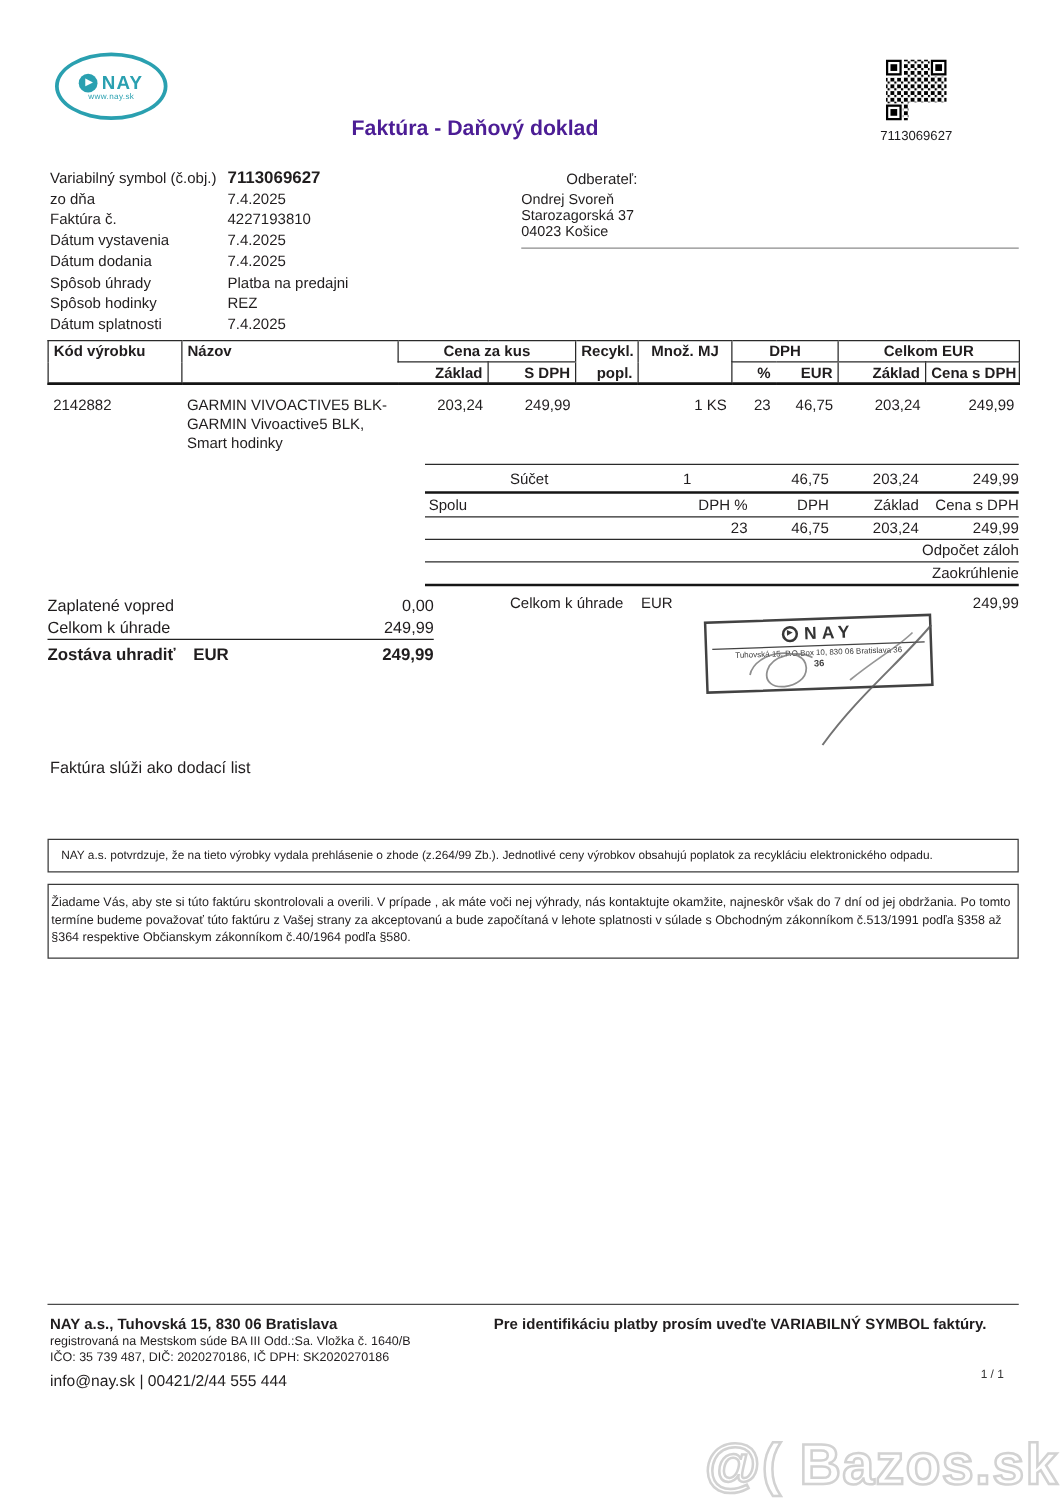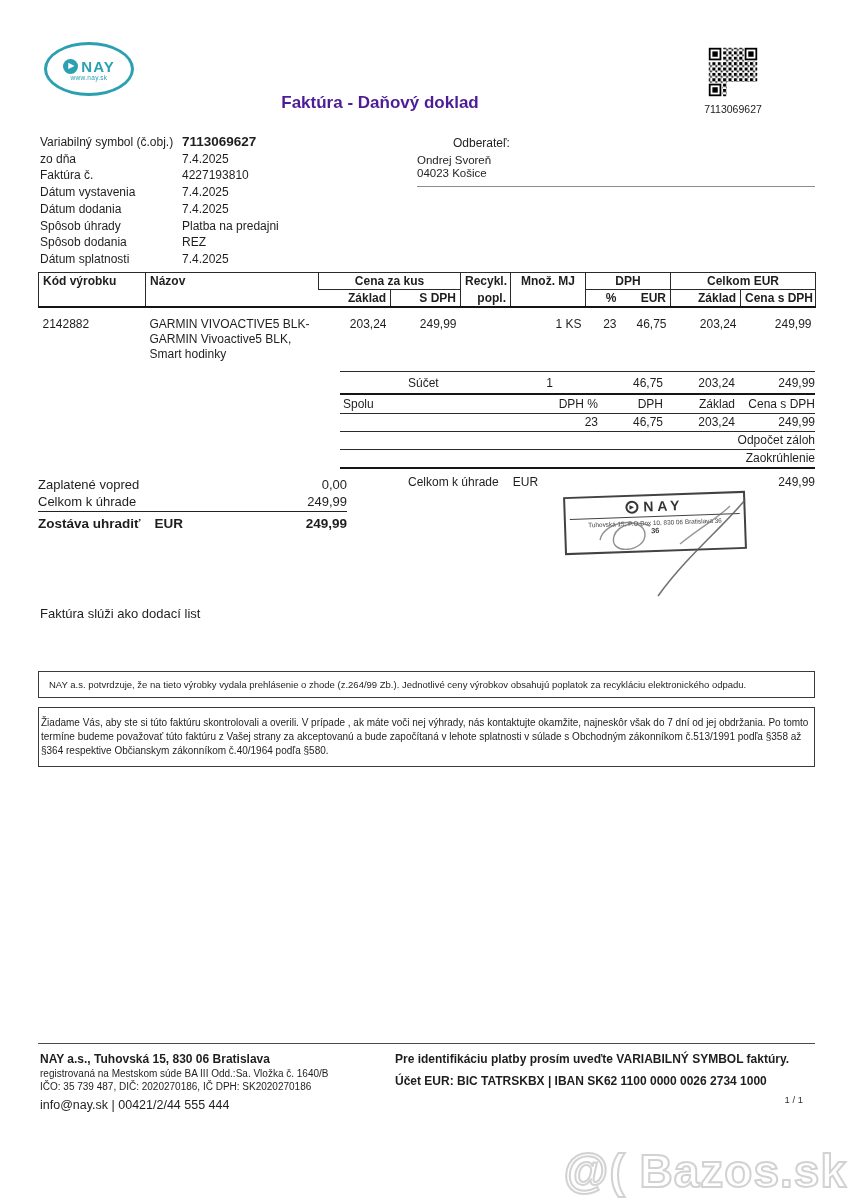--- a/index.html
+++ b/index.html
@@ -164,32 +164,33 @@
       </div>
     <div class="meta-row">
         <span class="meta-label">Dátum dodania</span>
         <span class="meta-value">7.4.2025</span>
       </div>
     <div class="meta-row">
         <span class="meta-label">Spôsob úhrady</span>
         <span class="meta-value">Platba na predajni</span>
       </div>
     <div class="meta-row">
-        <span class="meta-label">Spôsob dodania</span>
+        <span class="meta-label">Spôsob hodinky</span>
         <span class="meta-value">REZ</span>
       </div>
     <div class="meta-row">
         <span class="meta-label">Dátum splatnosti</span>
         <span class="meta-value">7.4.2025</span>
       </div>
   </div>
 
   <div class="customer">
     <div class="customer-heading">Odberateľ:</div>
     <div class="customer-line">Ondrej Svoreň</div>
+    <div class="customer-line">Starozagorská 37</div>
     <div class="customer-line">04023 Košice</div>
     <hr class="customer-rule">
   </div>
 
   <table class="items">
     <colgroup>
       <col style="width:107px">
         <col style="width:173px">
         <col style="width:72px">
         <col style="width:70px">
@@ -314,20 +315,19 @@
 
   <div class="footer">
     <div class="footer-left">
       <div class="f-company">NAY a.s., Tuhovská 15, 830 06 Bratislava</div>
       <div class="f-small">registrovaná na Mestskom súde BA III Odd.:Sa. Vložka č. 1640/B</div>
       <div class="f-small">IČO: 35 739 487, DIČ: 2020270186, IČ DPH: SK2020270186</div>
       <div class="f-contact">info@nay.sk | 00421/2/44 555 444</div>
     </div>
     <div class="footer-right">
       <div class="f-bold">Pre identifikáciu platby prosím uveďte VARIABILNÝ SYMBOL faktúry.</div>
-      <div class="f-bold">Účet EUR: BIC TATRSKBX | IBAN SK62 1100 0000 0026 2734 1000</div>
     </div>
     <div class="page-number">1 / 1</div>
   </div>
 
   <div class="watermark">@( Bazos.sk</div>
 
 </div>
 
 </body></html>

